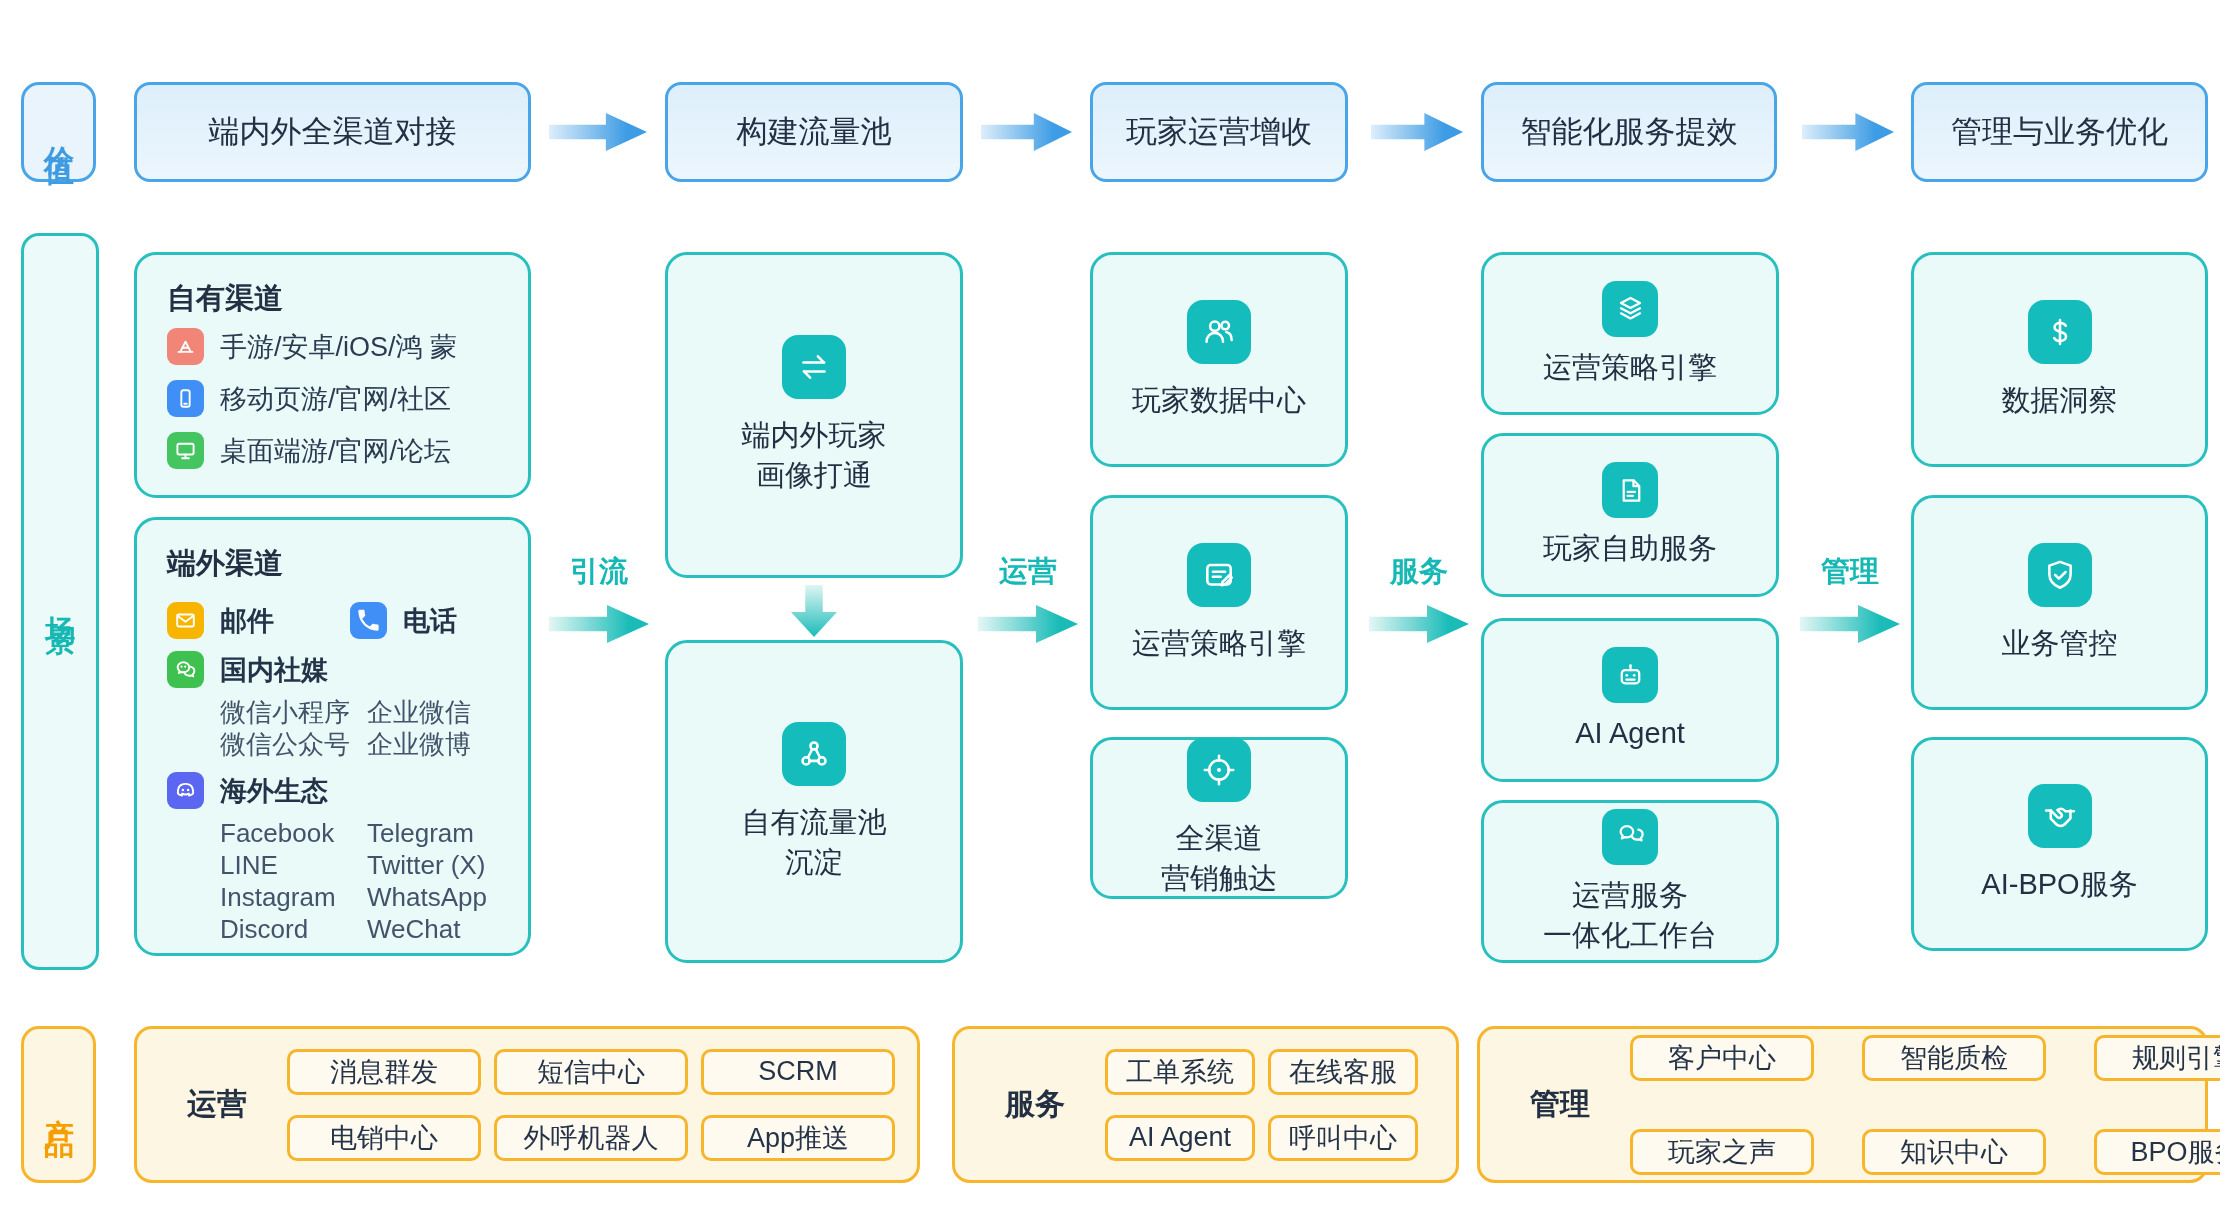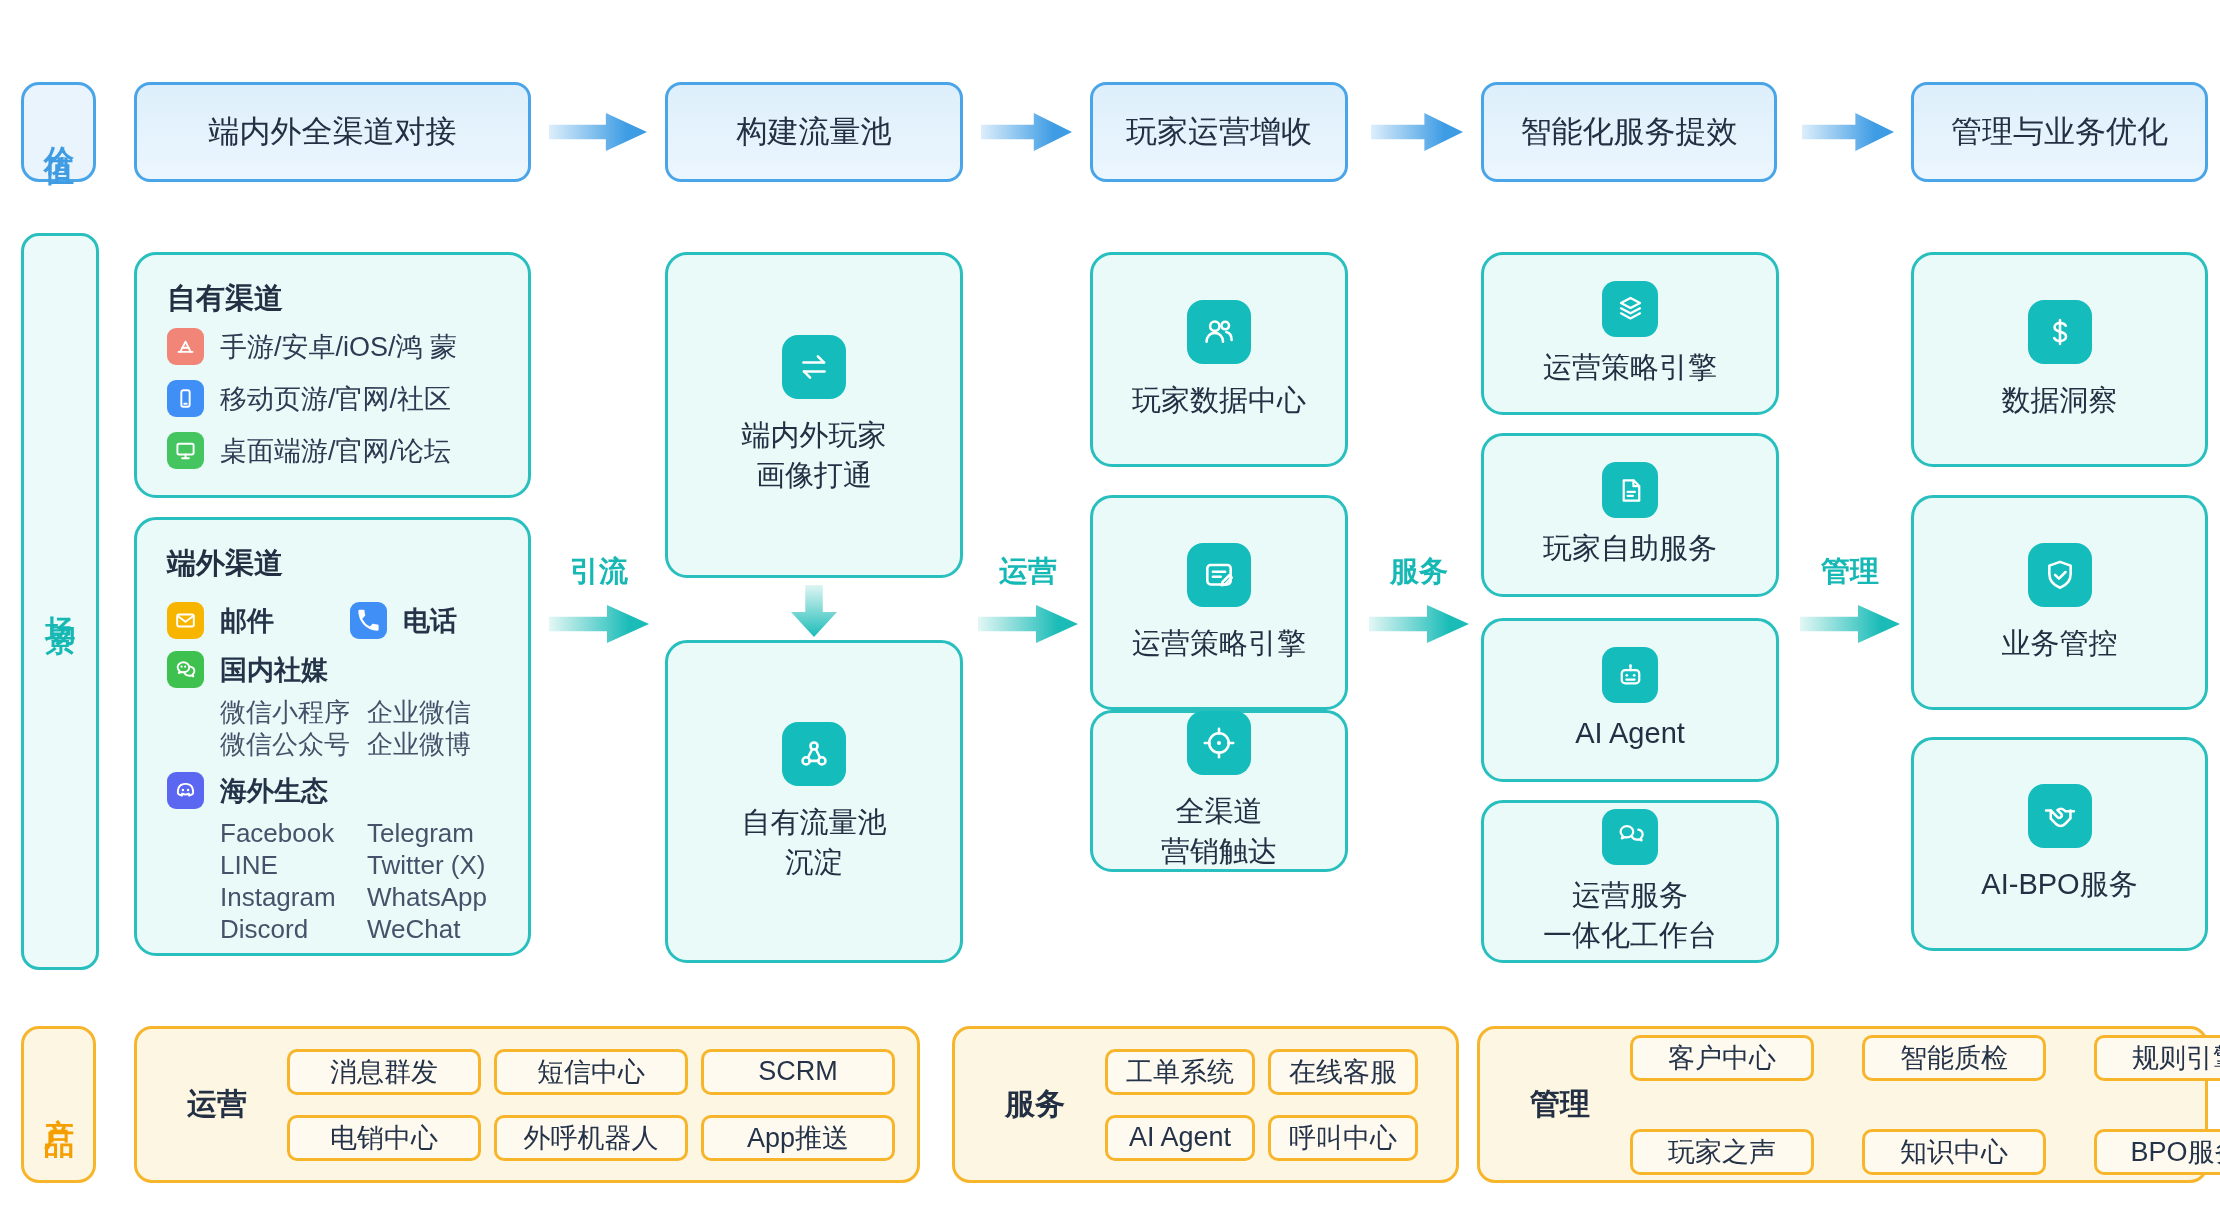--- a/index.html
+++ b/index.html
@@ -292,21 +292,21 @@
       <svg viewBox="0 0 36 36">
           <rect x="7.5" y="9" width="21" height="17.5" rx="3"></rect>
           <path d="M12.5 15h11"></path>
           <path d="M12.5 19.5h7"></path>
           <path d="M20.5 27.2l2.8-.6 6.2-6.2-2.2-2.2-6.2 6.2z"></path>
         </svg>
     </div>
     <div class="feature-label">运营策略引擎</div>
   </div>
 
-  <div class="feature-box" style="left:1090px;top:710px;width:258px;height:162px">
+  <div class="feature-box" style="left:1090px;top:737px;width:258px;height:162px">
     <div class="ficon">
       <svg viewBox="0 0 36 36">
           <circle cx="18" cy="18" r="8.8"></circle>
           <path d="M18 5.2v4.2"></path>
           <path d="M18 26.6v4.2"></path>
           <path d="M5.2 18h4.2"></path>
           <path d="M26.6 18h4.2"></path>
           <circle class="fill" cx="18" cy="18" r="1.8"></circle>
         </svg>
     </div>

